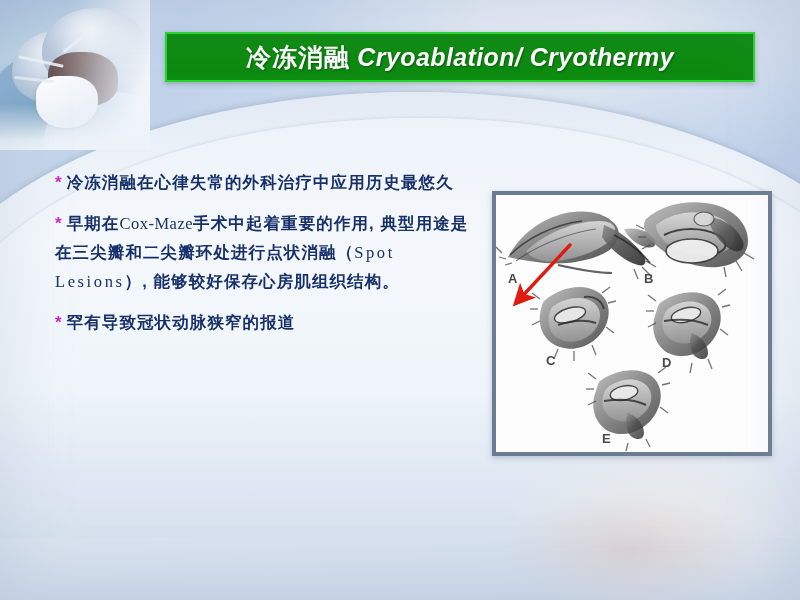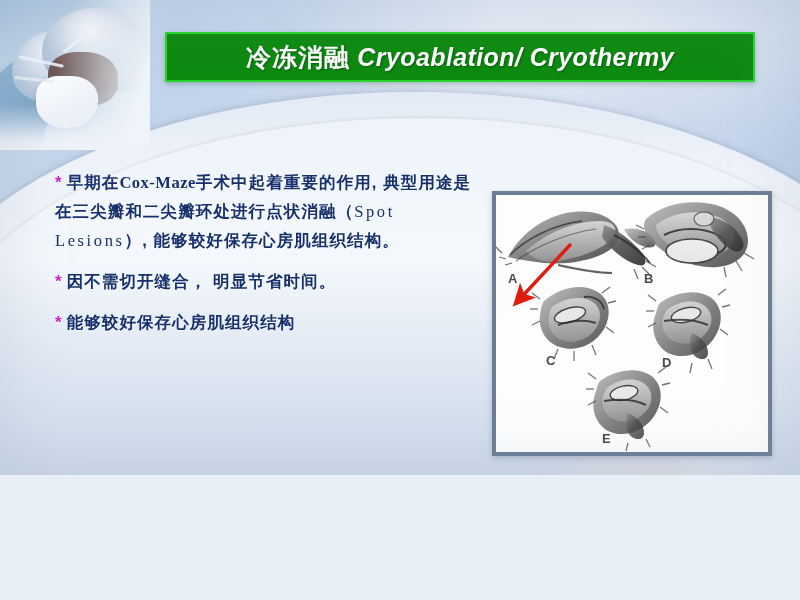--- a/index.html
+++ b/index.html
@@ -4,21 +4,21 @@
 <style>
   html,body{margin:0;padding:0;}
   body{
     width:800px;height:600px;overflow:hidden;
     font-family:"Liberation Sans",sans-serif;
     background:#e9eff7;
   }
 
   
   .slide{
-    position:relative;width:800px;height:475px;overflow:hidden;
+    position:relative;width:800px;height:600px;overflow:hidden;
     background:
       radial-gradient(160% 120% at 12% 95%, #ffffff 0%, #eef4fa 28%, #dfe8f3 60%, #cfdbea 100%);
   }
 
   
   .bg-wash-top{
     position:absolute;left:0;top:0;width:800px;height:215px;
     background:
       linear-gradient(105deg, #c6d6ea 0%, #bfd2ea 22%, #c9d8ec 40%, #d5e0f0 58%, #c3d3e9 78%, #bccee8 100%);
     opacity:.95;
@@ -152,21 +152,21 @@
     font-weight:bold;
     text-shadow:0 1px 0 rgba(255,255,255,.65);
   }
   .bullet .mark{
     color:#cc22cc;font-size:17px;font-weight:bold;
     margin-right:5px;
   }
   .bullet .tline{letter-spacing:1.1px;}
   .bullet .lat{
     font-family:"Liberation Serif",serif;
-    font-weight:bold;letter-spacing:.5px;
+    font-weight:normal;letter-spacing:.5px;
   }
   .bullet .lat-sp{
     font-family:"Liberation Serif",serif;
     font-weight:normal;letter-spacing:2.6px;
   }
 
   
   .fig-panel{
     position:absolute;left:492px;top:191px;width:280px;height:265px;
     background:#ffffff;
@@ -208,32 +208,32 @@
     <div class="ph-fade"></div>
     <div class="ph-fade-b"></div>
   </div>
 
   <div class="title-banner">
     <div class="title-text"><span class="cjk">冷冻消融</span><span> Cryoablation/ Cryothermy</span></div>
   </div>
 
   <div class="body-text">
 
+    <div class="bullet">
+      <span class="mark">*</span><span class="tline">冷冻消融在心律失常的外科治疗中应用历史最悠久</span>
+    </div>
 
     <div class="bullet">
       <span class="mark">*</span><span class="tline">早期在</span><span class="lat">Cox-Maze</span><span class="tline">手术中起着重要的作用, 典型用途是在三尖瓣和二尖瓣环处进行点状消融（</span><span class="lat-sp">Spot Lesions</span><span class="tline">）, 能够较好保存心房肌组织结构。</span>
     </div>
 
+
+
     <div class="bullet">
-      <span class="mark">*</span><span class="tline">因不需切开缝合， 明显节省时间。</span>
-    </div>
-
-
-    <div class="bullet">
-      <span class="mark">*</span><span class="tline">能够较好保存心房肌组织结构</span>
+      <span class="mark">*</span><span class="tline">罕有导致冠状动脉狭窄的报道</span>
     </div>
 
   </div>
 
   <div class="fig-panel">
     <div class="fig-inner">
 
       <svg width="272" height="257" viewBox="0 0 272 257">
         <defs>
           <linearGradient id="gTis" x1="0" y1="0" x2="1" y2="1">

